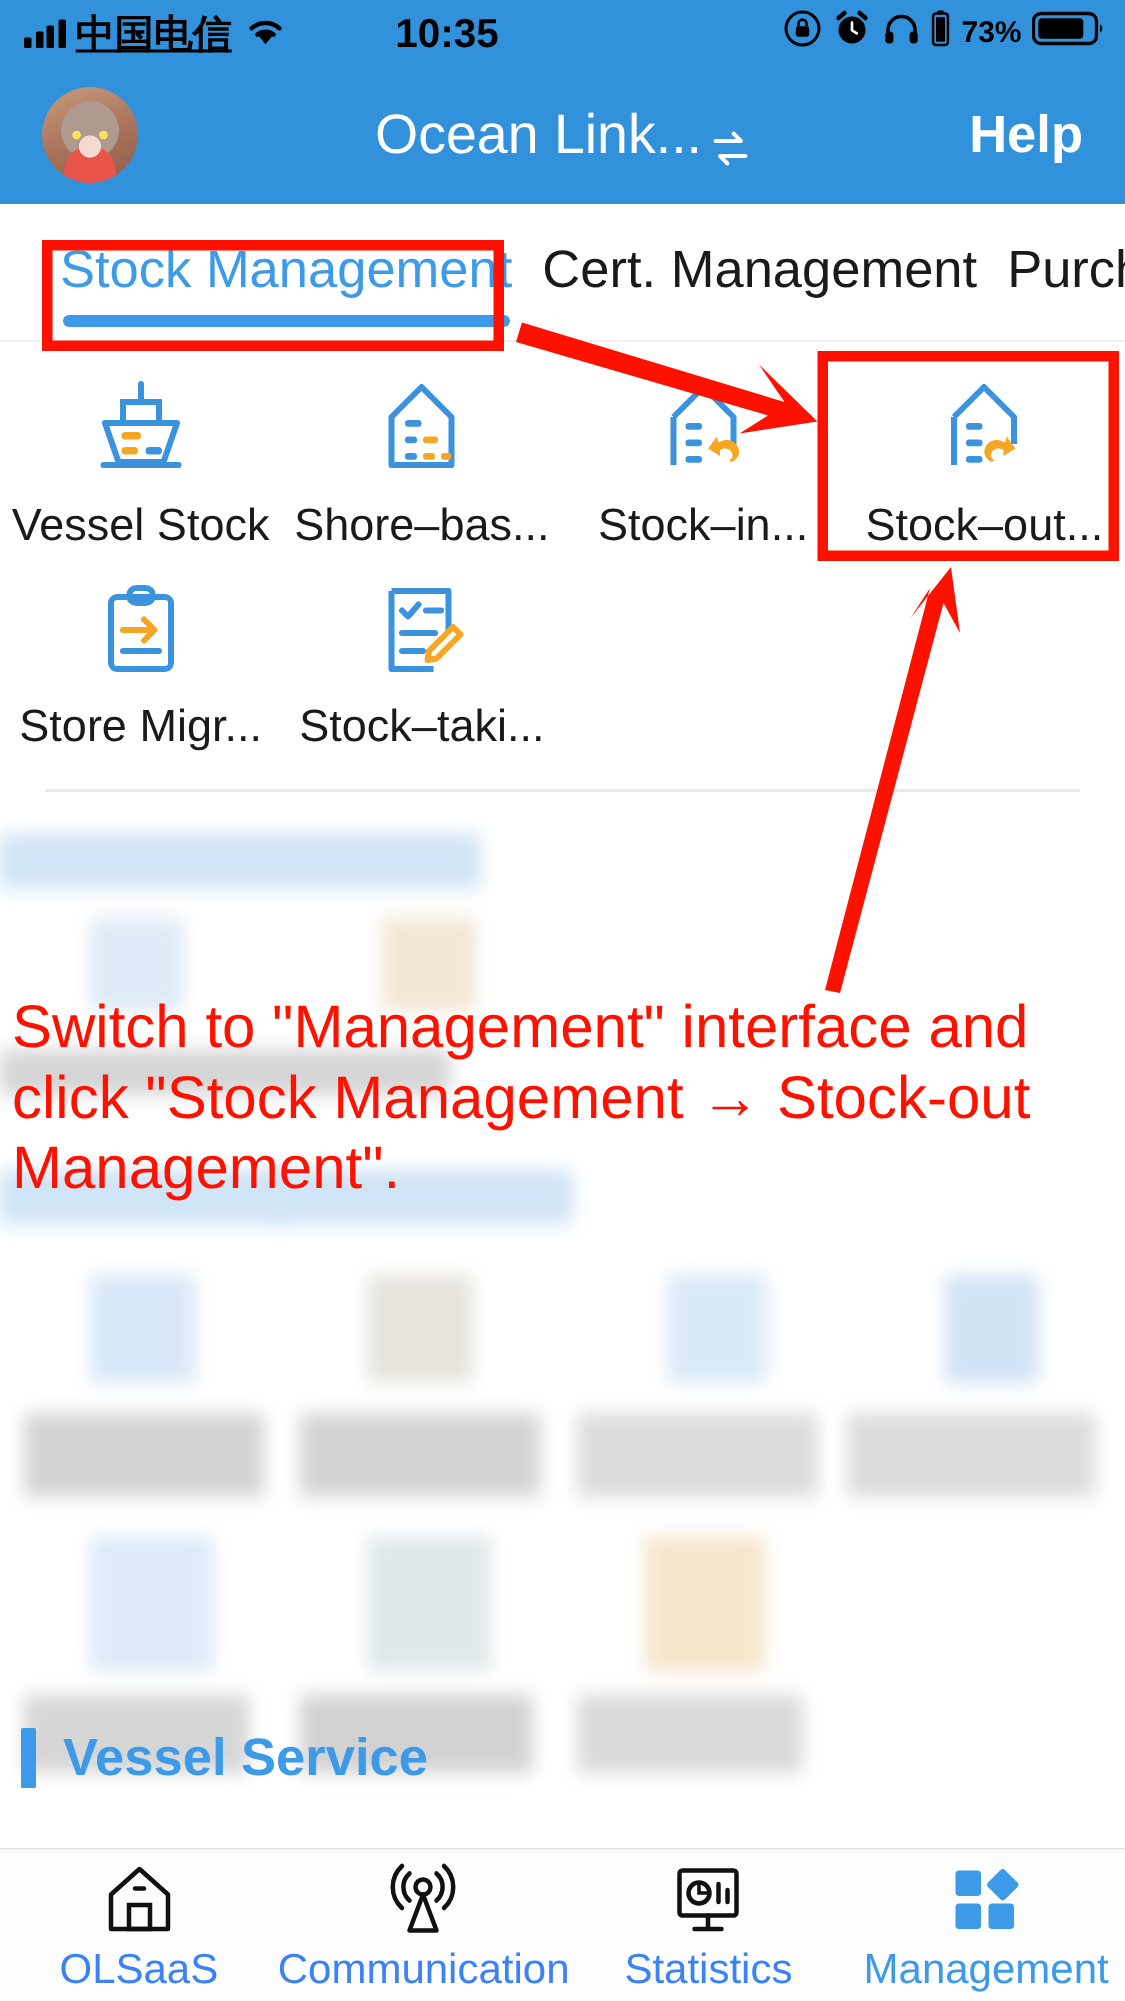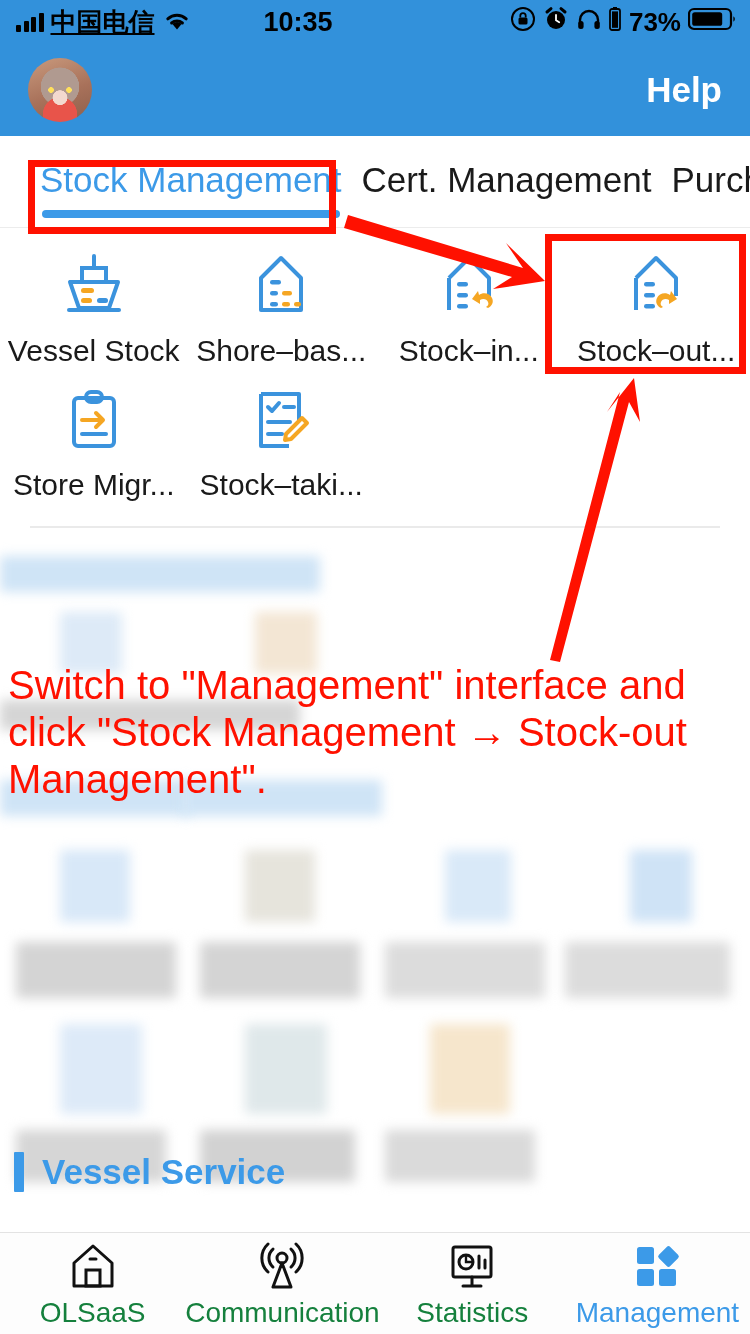--- a/index.html
+++ b/index.html
@@ -15,21 +15,21 @@
   .statusbar {
     position:absolute; top:0; left:0; width:750px; height:44px;
     background:#3291DB; color:#000;
     display:flex; align-items:center;
     font-size:27px; font-weight:bold;
   }
   .sb-left { display:flex; align-items:center; gap:7px; padding-left:16px; }
   .sb-center { position:absolute; left:0; width:596px; text-align:center; font-size:27px; font-weight:bold; }
   .sb-right { position:absolute; right:14px; display:flex; align-items:center; gap:7px; }
   .carrier { font-size:26px; font-weight:bold; letter-spacing:0px;text-decoration:underline; }
-  .sb-pct { font-size:26px; font-weight:bold; margin-left:1px; }
+  .sb-pct { font-size:20px; font-weight:bold; margin-left:1px; }
   .bars { display:flex; align-items:flex-end; gap:2.5px; height:19px; }
   .bars i { display:block; width:5px; background:#000; border-radius:1px; }
   .bars i:nth-child(1){ height:7px; }
   .bars i:nth-child(2){ height:11px; }
   .bars i:nth-child(3){ height:15px; }
   .bars i:nth-child(4){ height:19px; }
 
   
   .navbar {
     position:absolute; top:44px; left:0; width:750px; height:92px;
@@ -109,21 +109,21 @@
   
   .tabbar {
     position:absolute; bottom:0; left:0; width:750px; height:102px;
     background:#fdfdfd; border-top:1px solid #e3e3e3;
     display:flex;
   }
   .tabbar-item {
     flex:1; display:flex; flex-direction:column; align-items:center; justify-content:center; gap:4px;
   }
   .tabbar-icon { height:54px; display:flex; align-items:center; justify-content:center; }
-  .tabbar-label { font-size:28px; color:#15803d; }
+  .tabbar-label { font-size:28px; color:#3b82f6; }
   .tabbar-item.active .tabbar-label { color:#3C9AE8; }
 
   
   .overlay { position:absolute; top:0; left:0; width:750px; height:1334px; pointer-events:none; }
   .redbox { position:absolute; border:7px solid #FF1100; }
   .anno-text {
     position:absolute; left:8px; top:662px; width:740px;
     color:#FF1100; font-size:40px; line-height:47px; font-weight:400;
   }
 </style>
@@ -185,20 +185,28 @@
             <rect x="1" y="2" width="42" height="20" rx="5" stroke="#000" stroke-width="2.2" fill="none"></rect>
             <rect x="4.2" y="5.2" width="30" height="13.6" rx="2.6" fill="#000"></rect>
             <path d="M45.4 9.2v5.6a3.4 3.4 0 000-5.6z" fill="#000"></path>
           </svg>
       </span>
     </div>
   </div>
 
   <div class="navbar">
     <div class="avatar"></div>
+    <div class="nav-title">
+      <span>Ocean Link...</span>
+      <span class="sync-icon">
+        <svg width="26" height="26" viewBox="0 0 26 26">
+            <path d="M3 8h17l-5-5M23 18H6l5 5" stroke="#fff" stroke-width="2.6" fill="none" stroke-linecap="round" stroke-linejoin="round"></path>
+          </svg>
+      </span>
+    </div>
     <div class="nav-help">Help</div>
   </div>
 
   <div class="content">
 
     <div class="tabs">
       <div class="tab active">
         <span>Stock Management</span>
         <span class="tab-underline"></span>
       </div>

